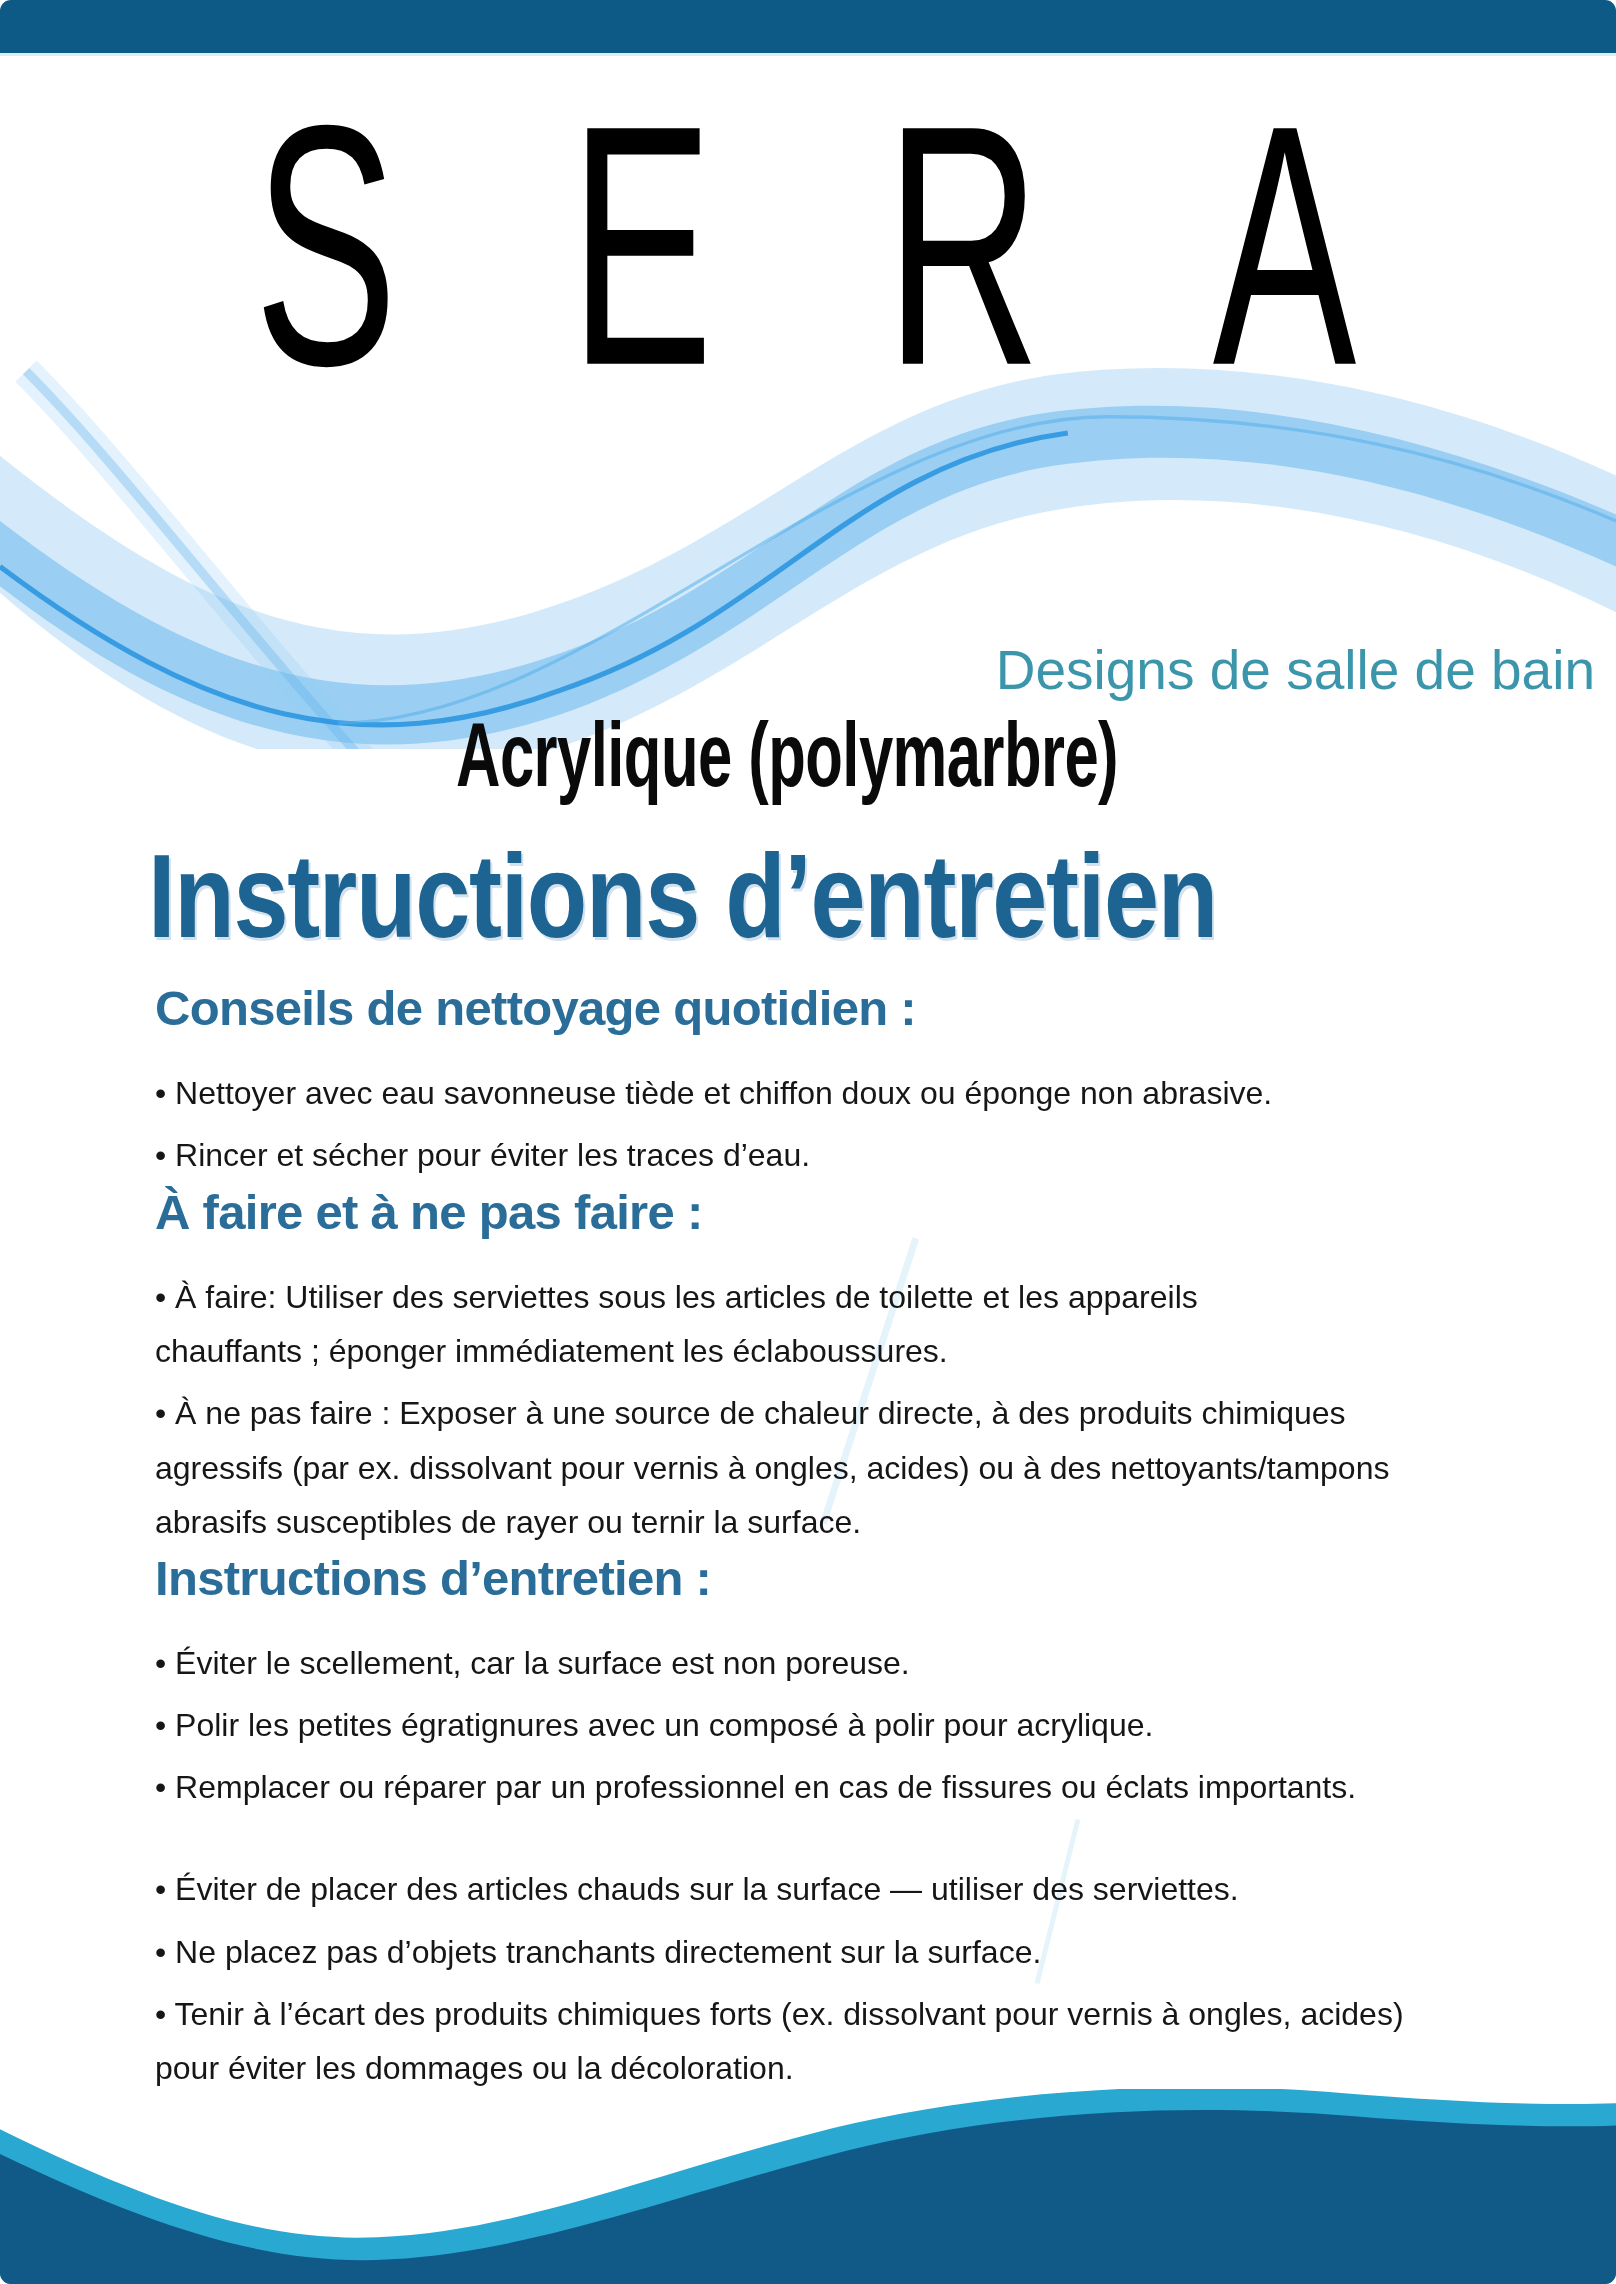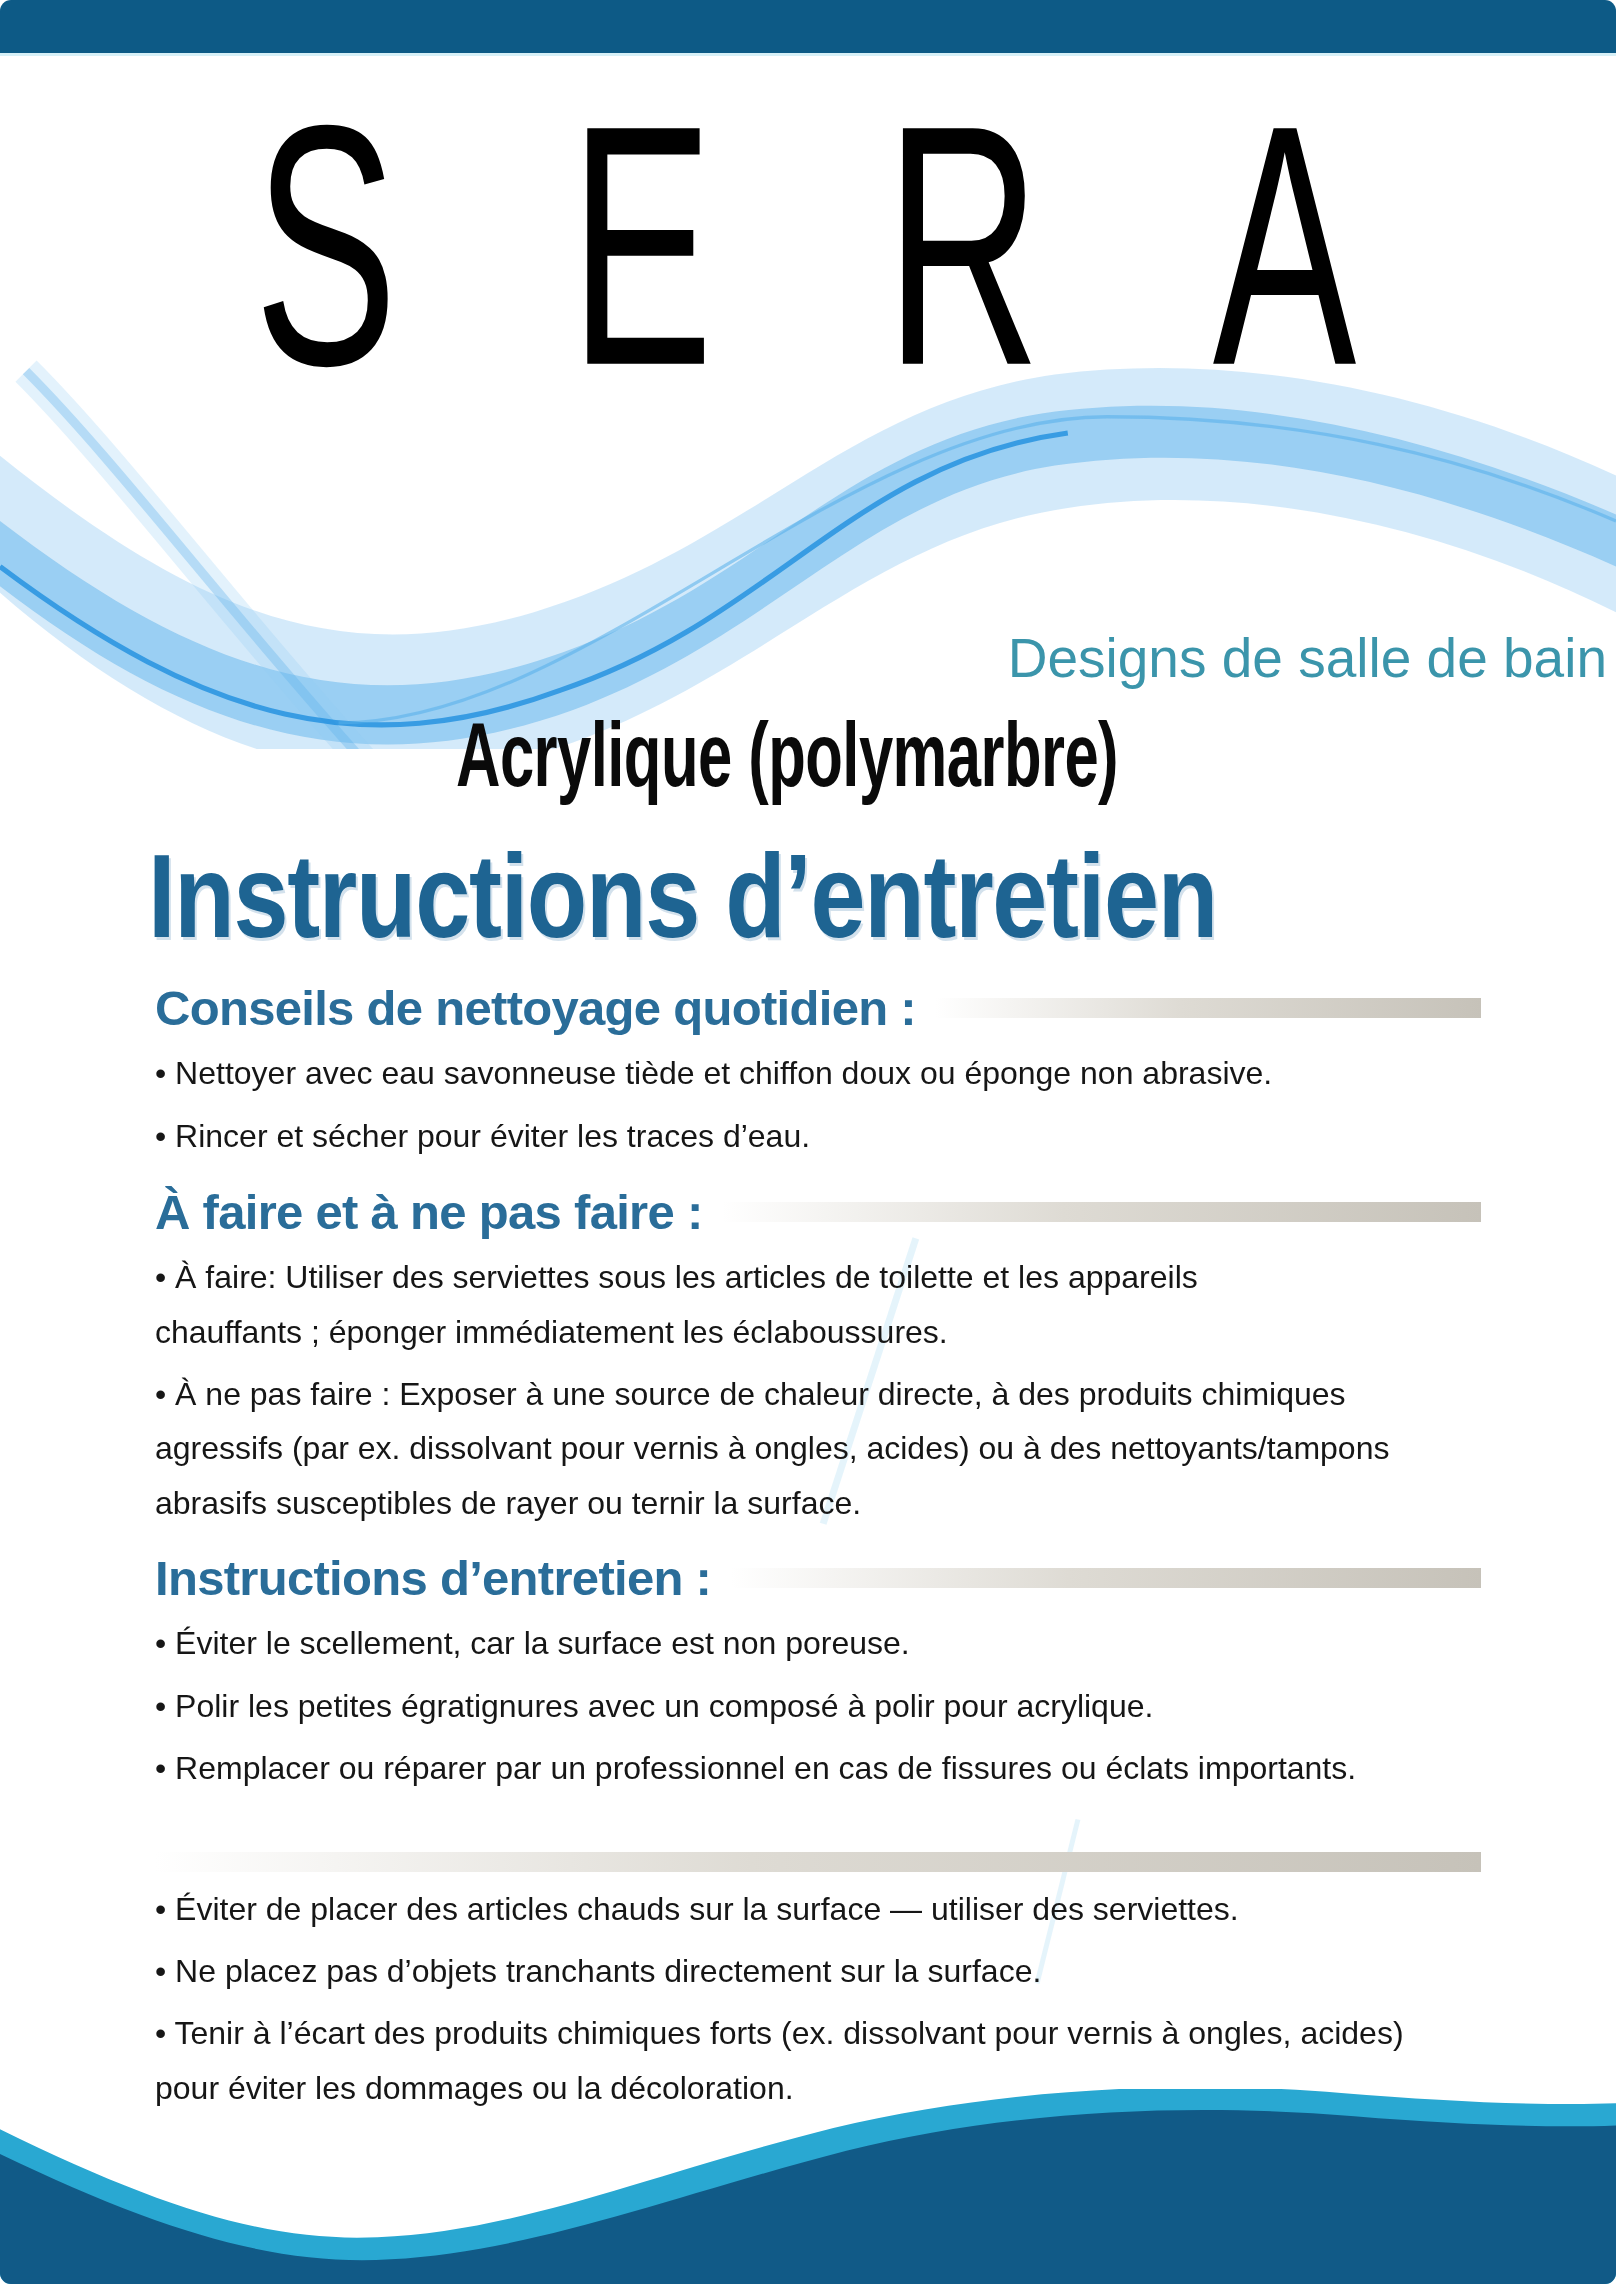--- a/index.html
+++ b/index.html
@@ -8,34 +8,34 @@
 
   .top-bar{position:absolute;left:0;top:0;width:1616px;height:53px;background:#0d5a86;
            border-bottom:3.9px solid #d6f0f7;}
 
   .brand{position:absolute;left:254px;top:74px;margin:0;font-size:326px;line-height:1;
          font-weight:400;color:#000;letter-spacing:0.8em;white-space:nowrap;
          transform:scale(0.66,1.05);transform-origin:top left;}
 
   .wave-top{position:absolute;left:0;top:306px;width:1616px;height:443px;pointer-events:none;}
 
-  .tagline{position:absolute;right:9px;top:626px;margin:0;font-size:55px;font-weight:400;
+  .tagline{position:absolute;right:9px;top:626px;margin:12px;font-size:55px;font-weight:400;
            color:#3b95ab;white-space:nowrap;}
 
   .material{position:absolute;left:456px;top:702px;margin:0;font-size:77px;font-weight:700;
             color:#0a0a0a;white-space:nowrap;letter-spacing:-0.7px;
             transform:scale(0.8,1.18);transform-origin:top left;}
 
   .page-title{position:absolute;left:148px;top:828px;margin:0;font-size:99px;font-weight:700;
               color:#1e6492;white-space:nowrap;letter-spacing:-1.3px;
               transform:scaleY(1.2);transform-origin:top left;
               text-shadow:2px 2px 0 rgba(130,170,200,0.35);}
 
   .sec{position:absolute;left:155px;width:1326px;}
-  .sec-head{display:flex;align-items:center;gap:19.5px;}
+  .sec-head{display:flex;gap:19.5px;flex-direction:column;}
   .sec-head h3{margin:0;font-size:49px;font-weight:700;color:#2a6d99;white-space:nowrap;
                letter-spacing:-0.7px;}
   .bar{flex:1;height:19.5px;background:linear-gradient(90deg,#ffffff 0%,#dedbd4 45%,#c6c2b9 100%);}
 
   .sec ul{list-style:none;margin:10.4px 0 0 0;padding:0;width:1465px;}
   .sec li{font-size:32px;line-height:1.7;margin:0 0 7.8px 0;color:#161616;white-space:pre-line;}
   .sec li::before{content:"\2022  ";}
 
   .streak{position:absolute;background:rgba(160,215,240,0.28);pointer-events:none;}
   .streak-1{left:866px;top:1231px;width:6.5px;height:300px;transform:rotate(18deg);}

